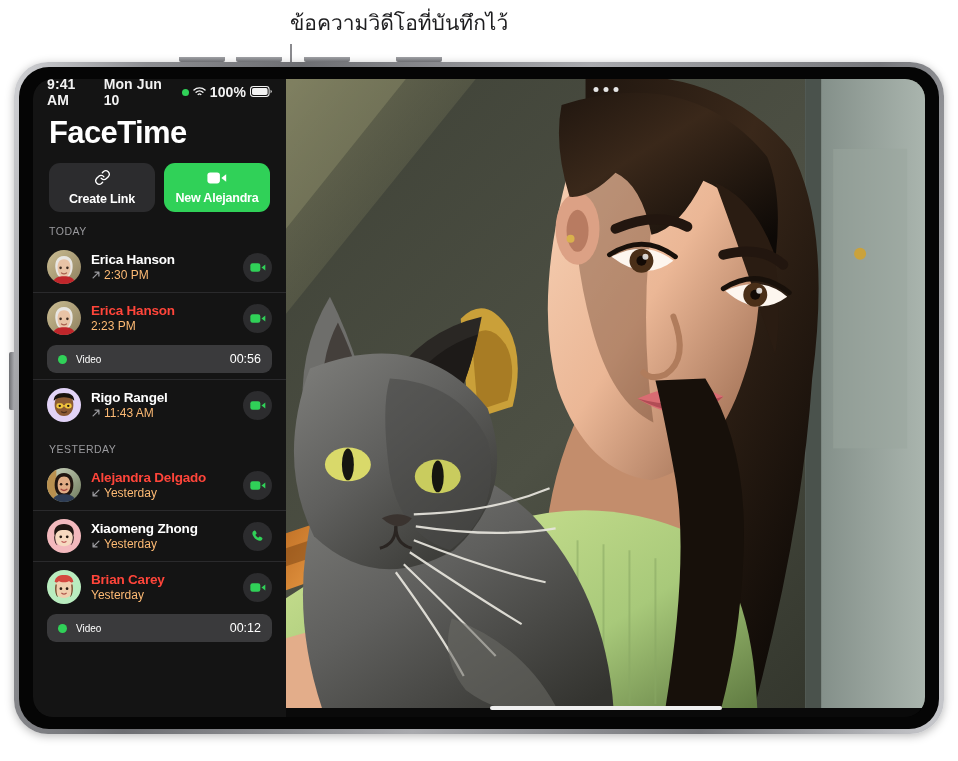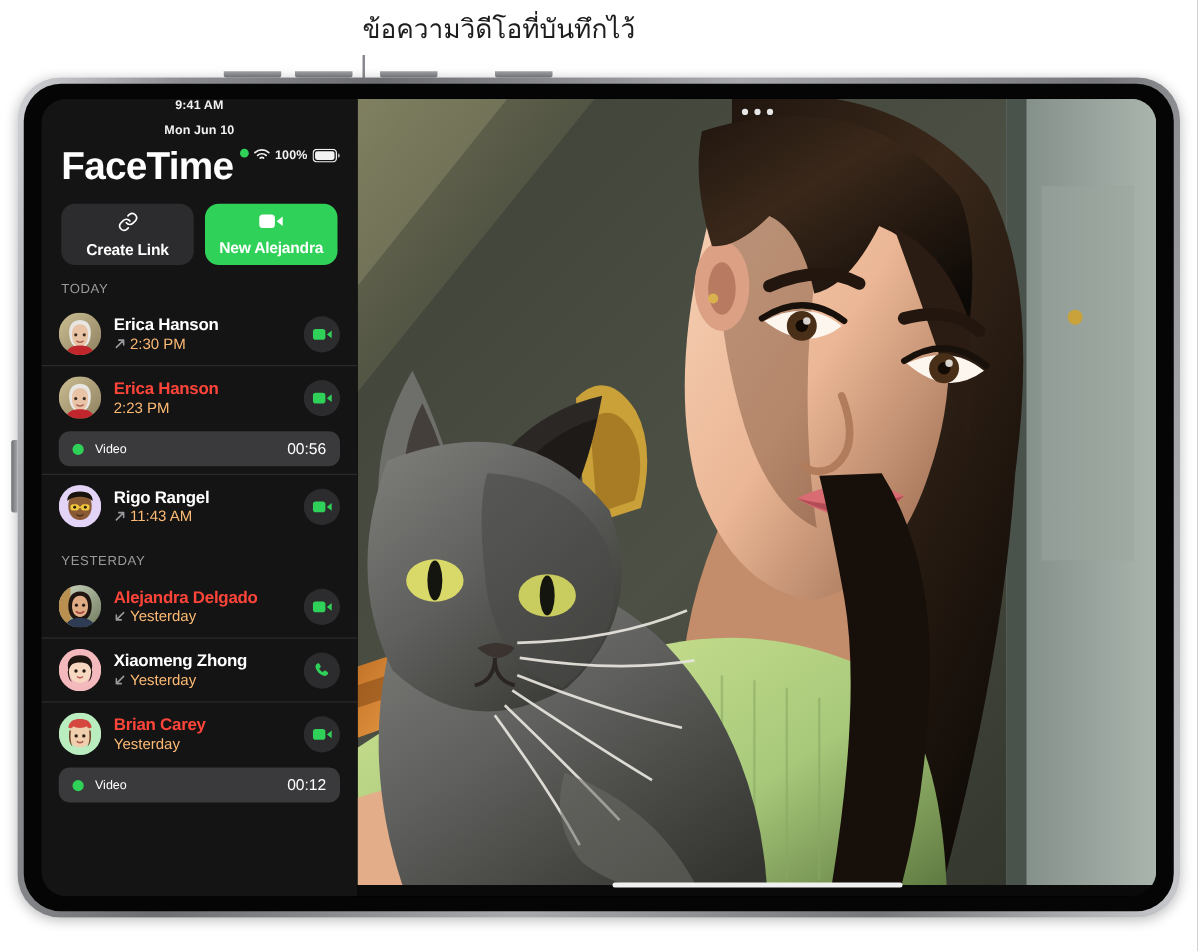--- a/index.html
+++ b/index.html
@@ -60,21 +60,21 @@
   }
 
   
   .sidebar {
     width: 253px; flex: 0 0 253px; height: 100%;
     background: #141414; position: relative; overflow: hidden;
   }
   .statusbar {
     height: 26px; display: flex; align-items: center;
     padding: 0 14px 0 14px; gap: 9px;
-    font-size: 10px; font-weight: bold; color: #f2f2f2; letter-spacing: .1px; flex-direction: column;
+    font-size: 14px; font-weight: bold; color: #f2f2f2; letter-spacing: .1px;
   }
   .edit-row { padding: 2px 16px 0 16px; }
   .edit-link { font-size: 14px; color: #34c759; font-weight: 500; cursor: pointer; }
   .app-title {
     padding: 10px 16px 0 16px;
     font-size: 31px; font-weight: bold; color: #fff; letter-spacing: -.6px;
   }
   .action-row { display: flex; gap: 9px; padding: 12px 16px 0 16px; }
   .act-btn {
     flex: 1; height: 49px; border-radius: 11px;
@@ -150,21 +150,21 @@
     <div class="btn-left" style="top:290px;"></div>
 
     <div class="device-inner">
       <div class="screen">
 
         <div class="sidebar">
 
           <div class="statusbar">
             <span>9:41 AM</span>
             <span>Mon Jun 10</span>
-          <div style="margin-left: auto; display: flex; align-items: flex-start; gap: 4px;">
+          <div style="margin-left: auto; display: flex; align-items: center; gap: 4px;">
                 <span style="width:7px;height:7px;border-radius:50%;background:#30d158;display:block;"></span>
                 <span><svg width="13" height="10" viewBox="0 0 16 12" fill="none" stroke="#f2f2f2" stroke-width="1.7" stroke-linecap="round">
                     <path d="M1.2 3.6a10 10 0 0 1 13.6 0"></path>
                     <path d="M3.8 6.4a6.2 6.2 0 0 1 8.4 0"></path>
                     <path d="M6.3 9a2.7 2.7 0 0 1 3.4 0"></path>
                   </svg></span>
                 <span id="battpct">100%</span>
                 <span><svg width="22" height="11" viewBox="0 0 26 13">
                     <rect x="0.6" y="0.6" width="22" height="11.8" rx="3.4" fill="none" stroke="#f2f2f2" stroke-width="1.2"></rect>
                     <rect x="2.4" y="2.4" width="18.4" height="8.2" rx="2" fill="#f2f2f2"></rect>

